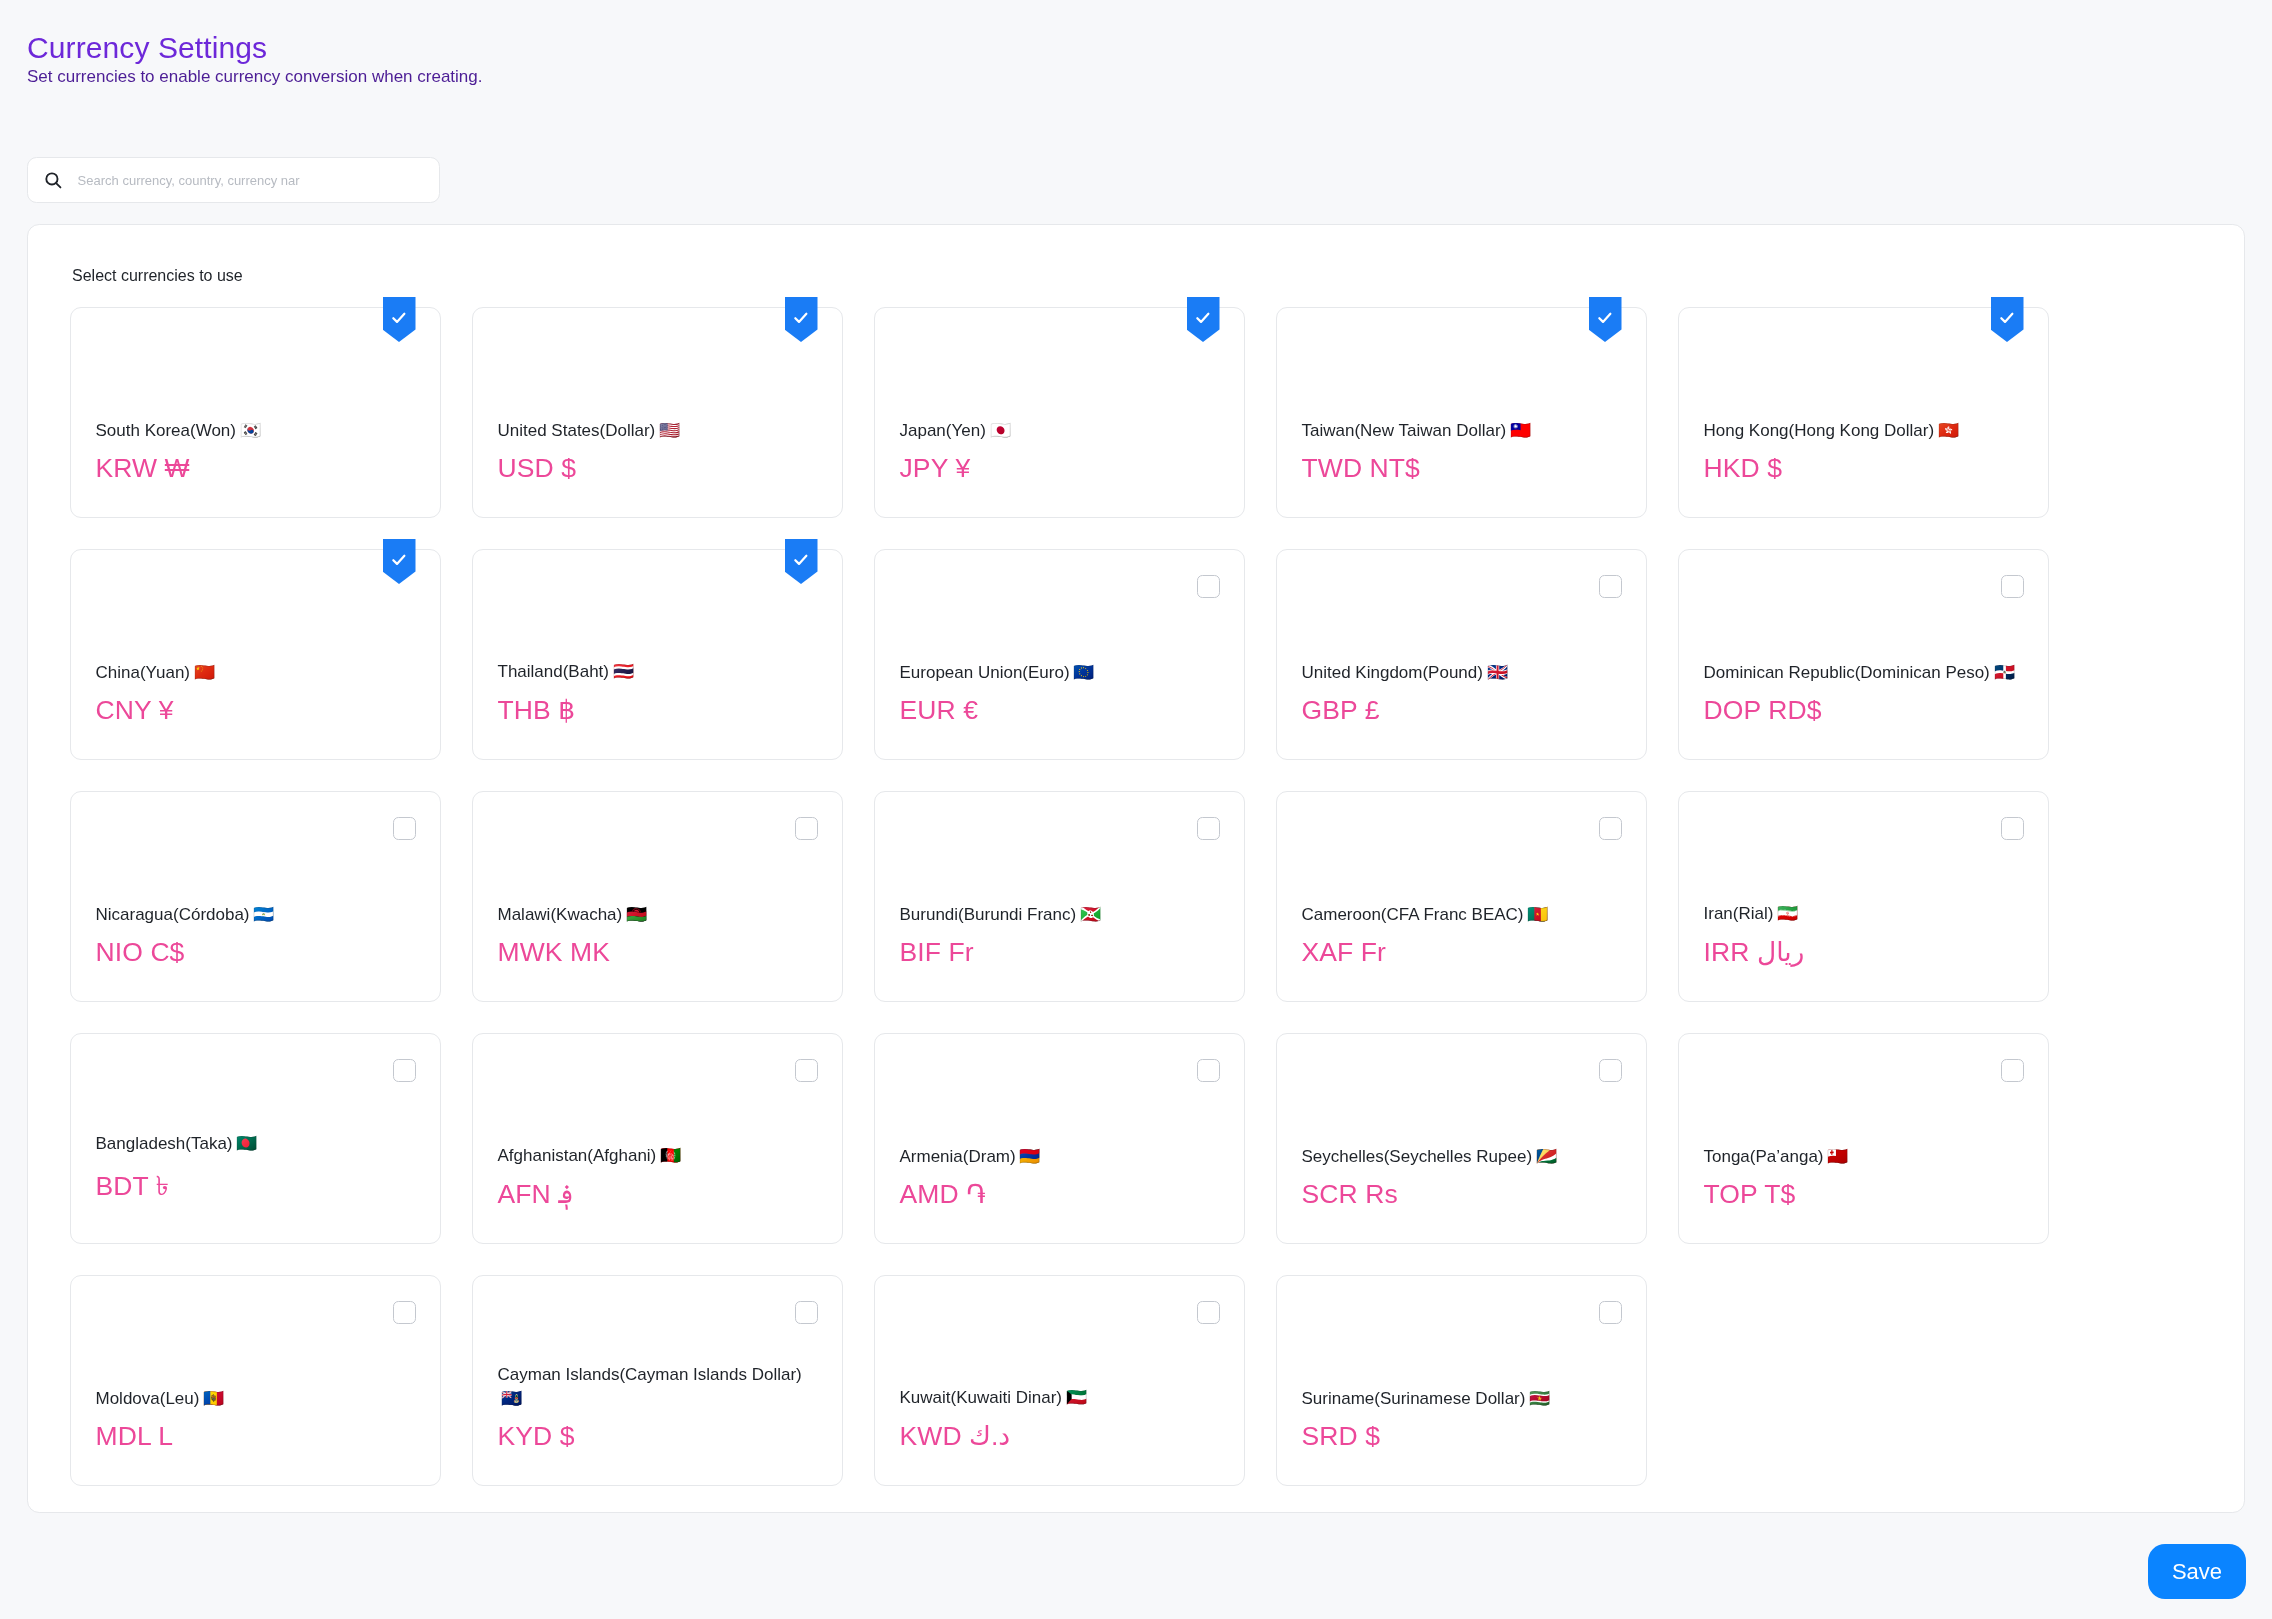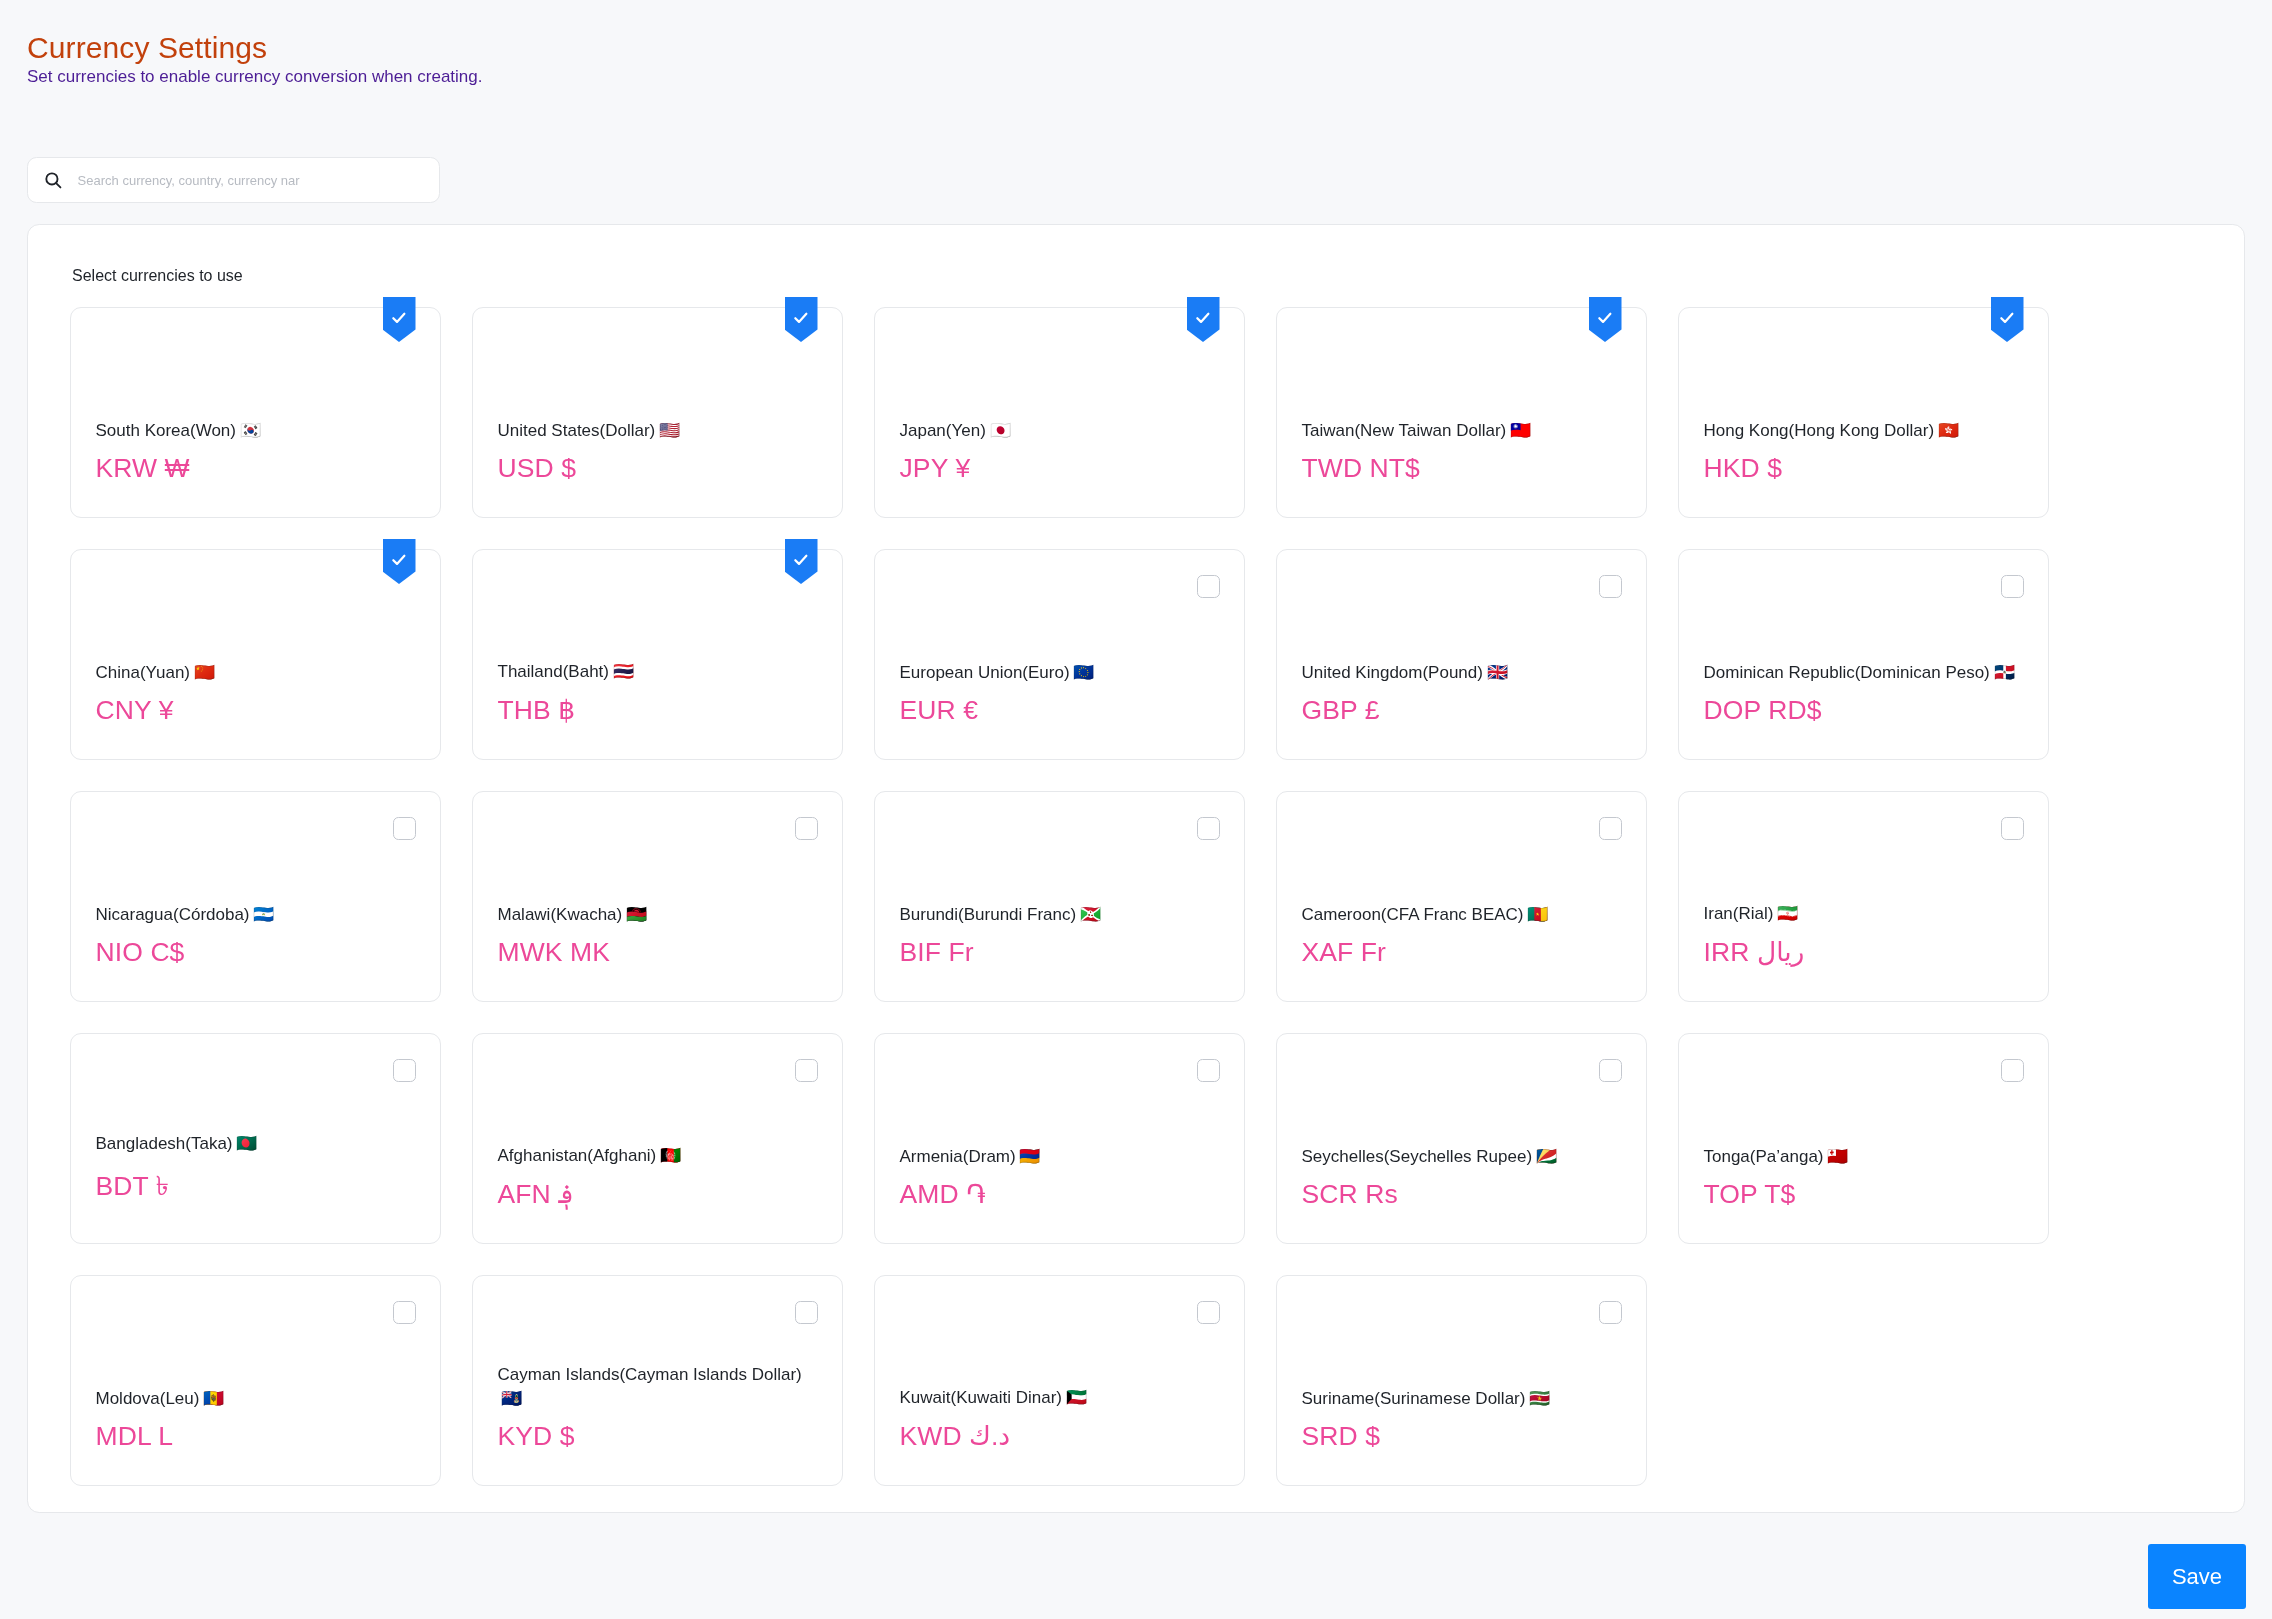--- a/index.html
+++ b/index.html
@@ -17,21 +17,21 @@
     overflow: hidden;
     background: #f7f8fa;
   }
 
   
   .page-title {
     position: absolute;
     left: 27px; top: 11px;
     font-size: 30px;
     font-weight: 400;
-    color: #c2410c;
+    color: #6d28d9;
     letter-spacing: 0.1px;
   }
   .page-subtitle {
     position: absolute;
     left: 27px; top: 67px;
     font-size: 17px;
     font-weight: 400;
     color: #4c1d95;
   }
 
@@ -159,25 +159,25 @@
   
   .bottom-bar {
     position: absolute;
     left: 0; bottom: 0;
     width: 2273px; height: 106px;
     background: #f7f8fa;
   }
   .save-button {
     position: absolute;
     right: 27px; top: 30px;
-    width: 98px; height: 65px;
+    width: 98px; height: 55px;
     background: #0a84ff;
     color: #ffffff;
     border: none;
-    border-radius: 3px;
+    border-radius: 17px;
     font-family: "Liberation Sans", sans-serif;
     font-size: 22px;
     cursor: pointer;
   }
 </style>
 </head>
 <body>
 
 <div id="page">
 

